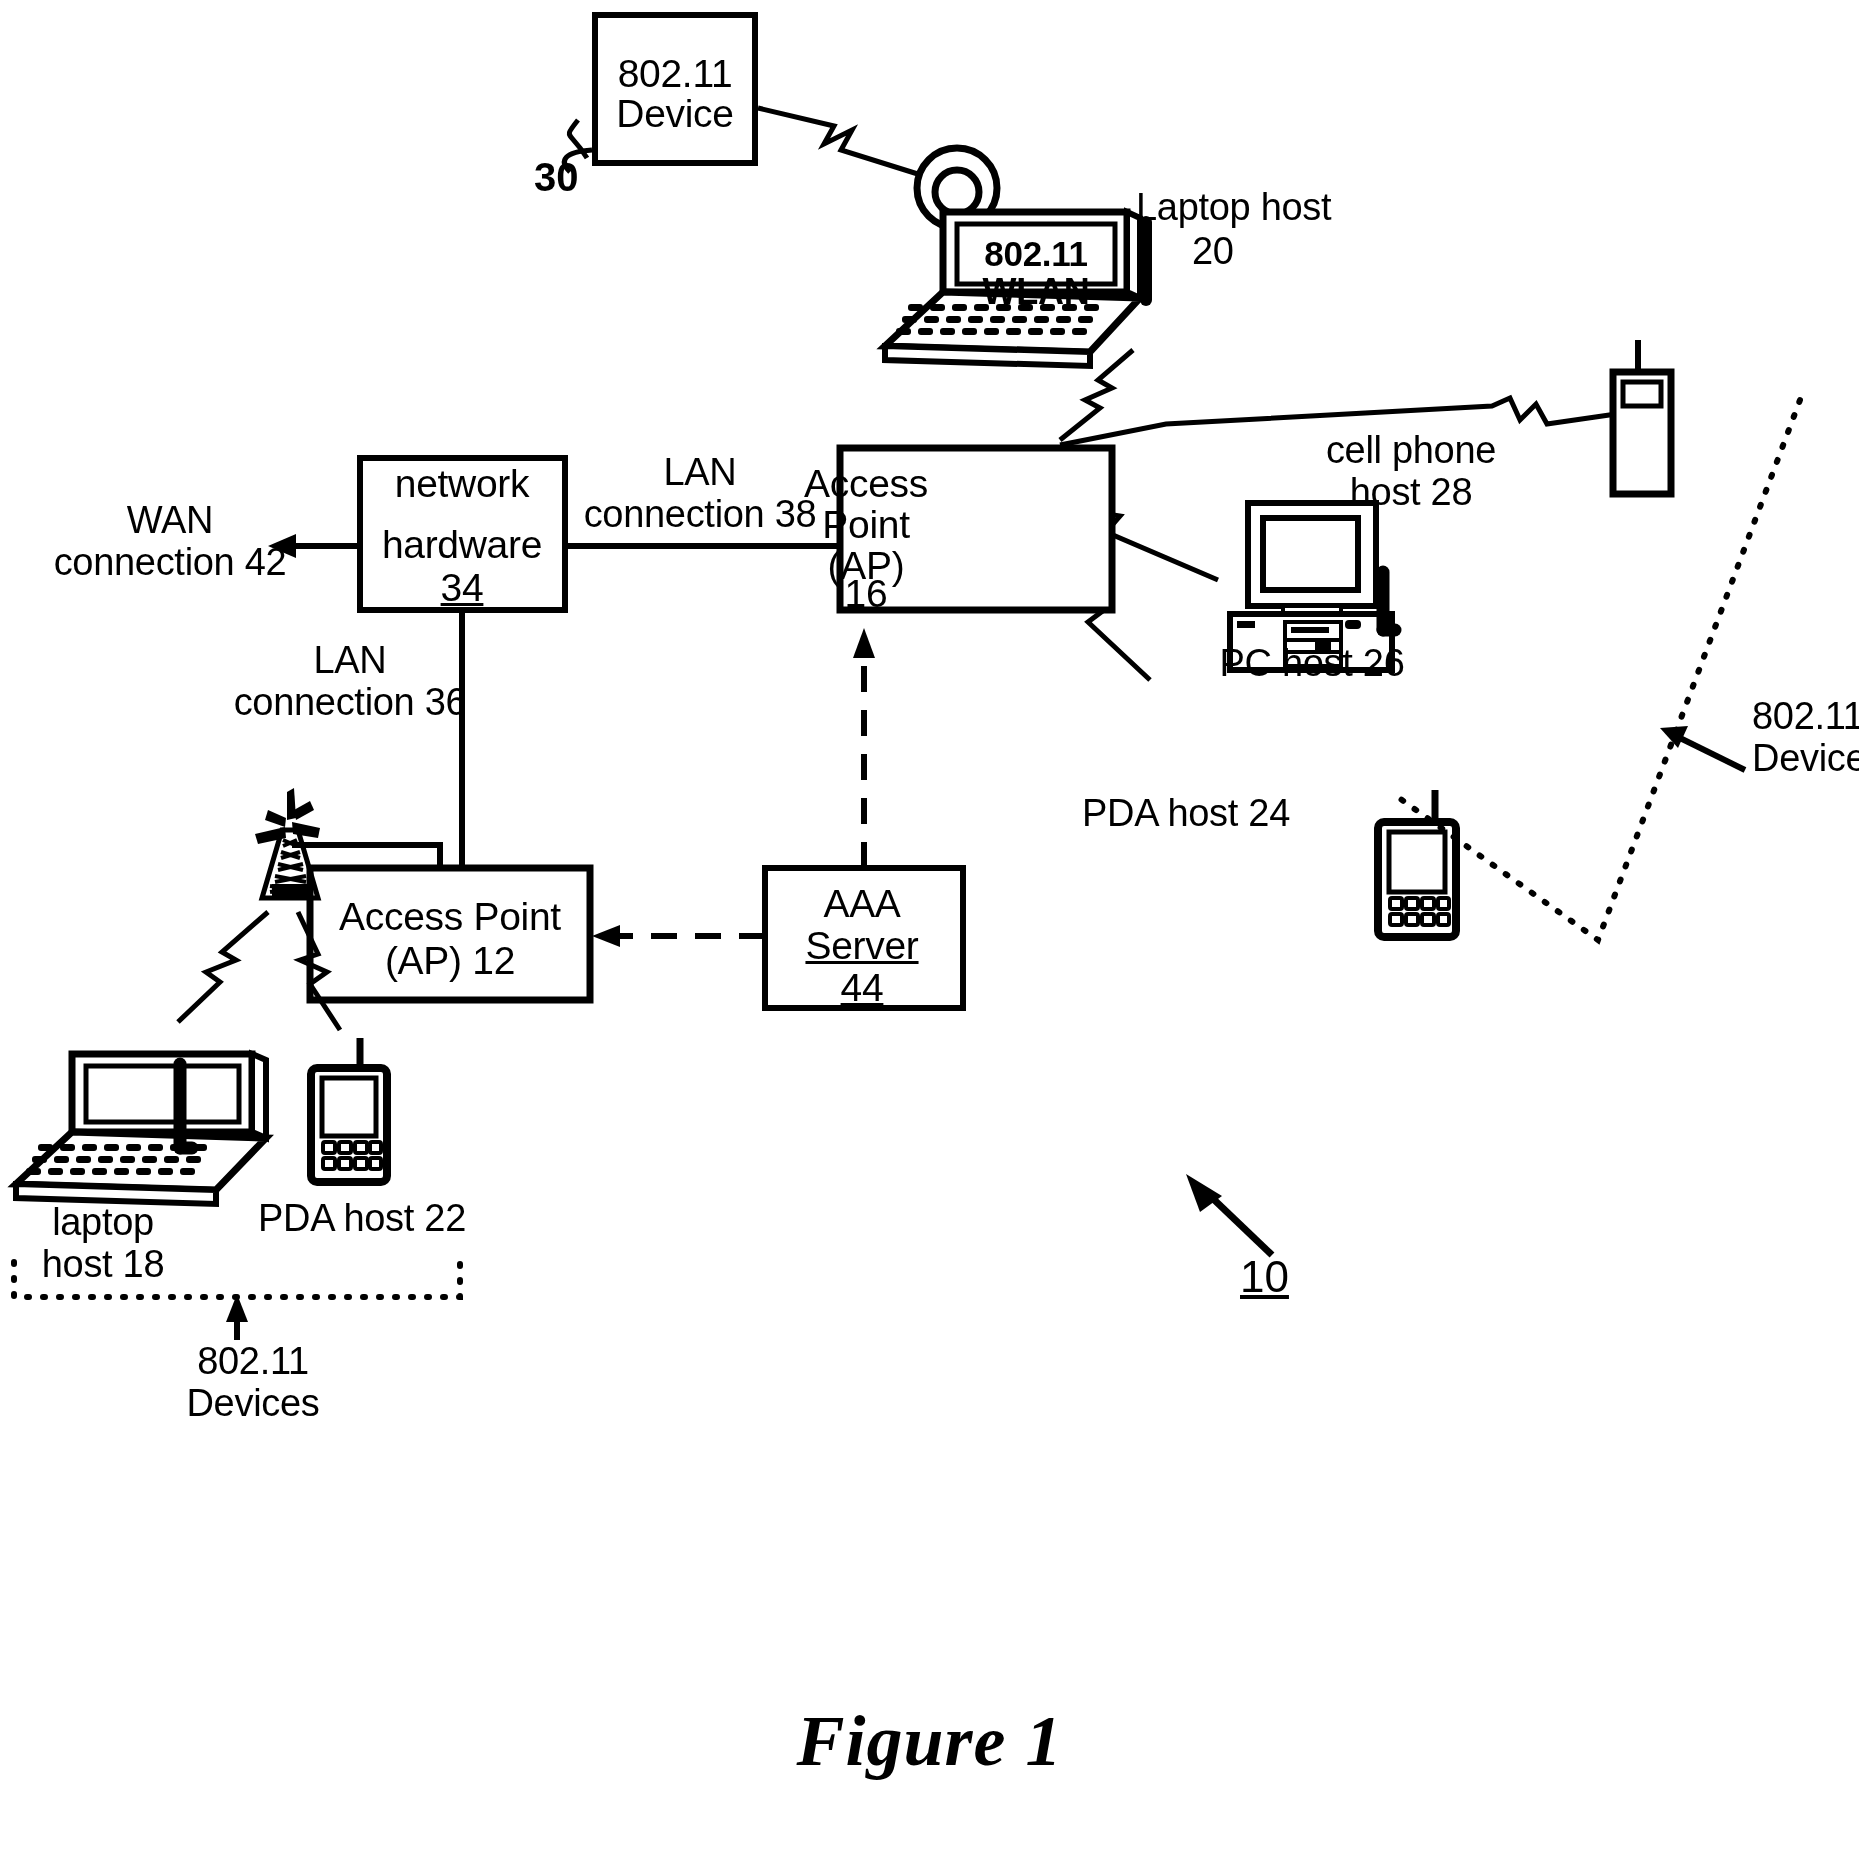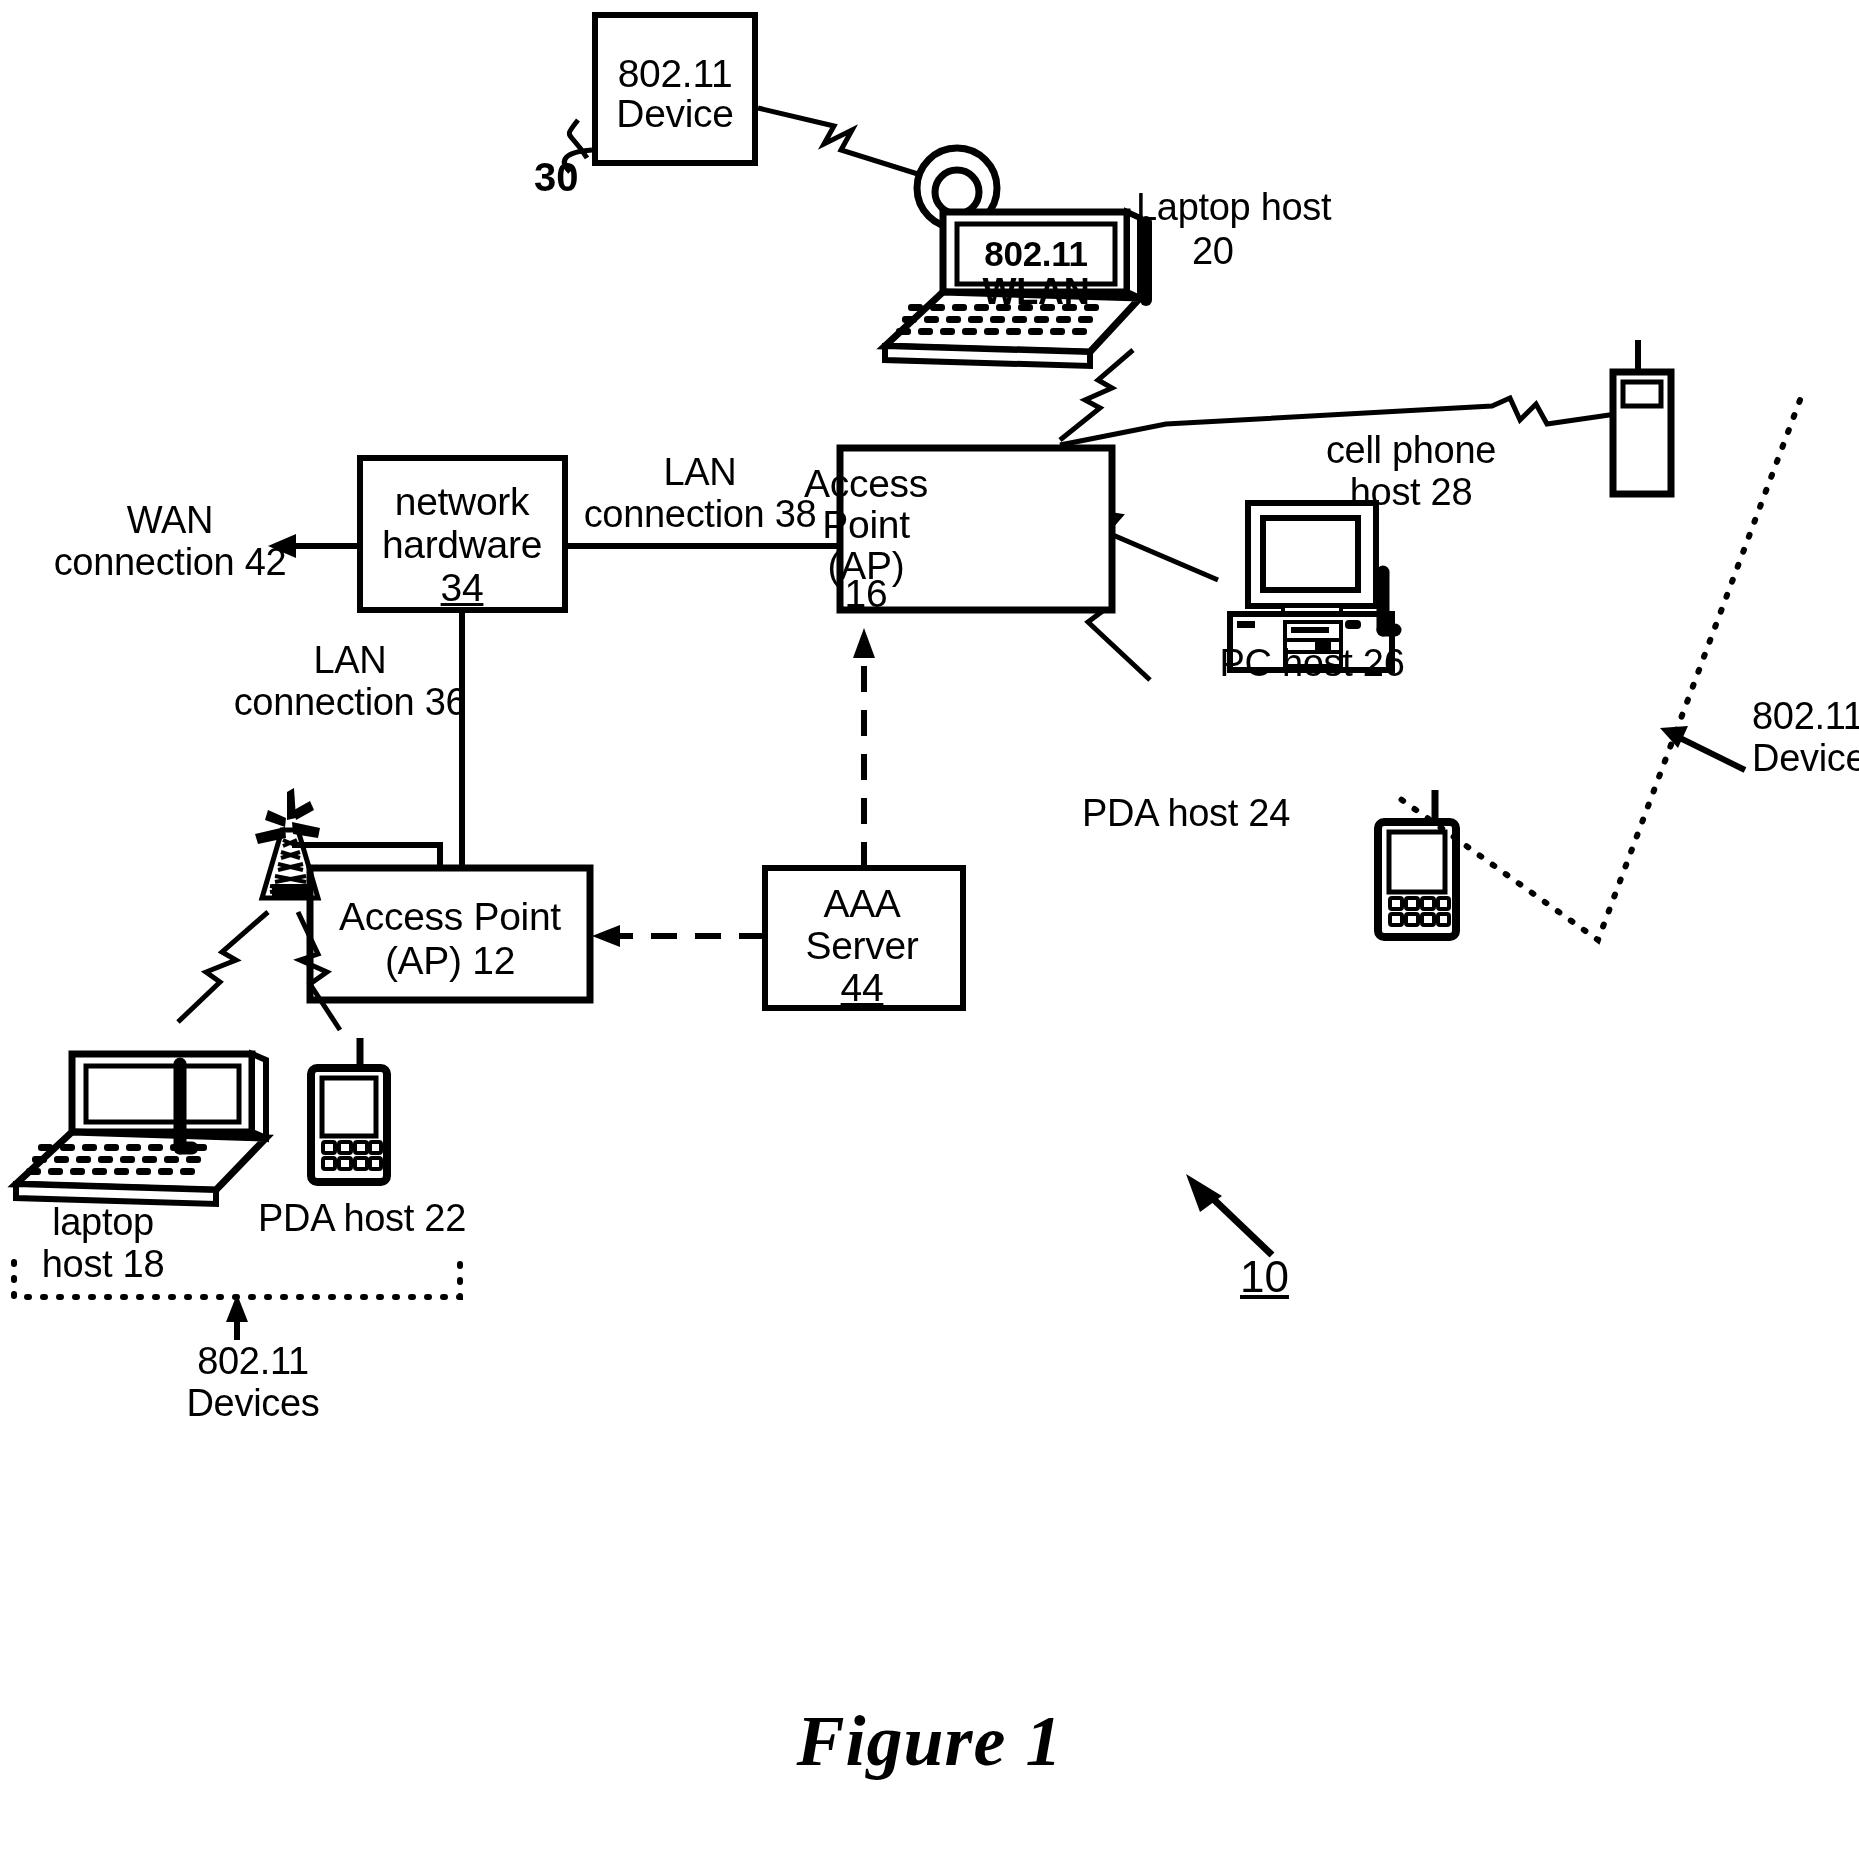--- a/index.html
+++ b/index.html
@@ -335,40 +335,40 @@
   <div class="refnum" style="left:534px; top:155px;">30</div>
 
   <div class="lbl boxtext" style="left:1036px; top:230px; font-size:35px; font-weight:bold;">802.11</div>
   <div class="lbl boxtext" style="left:1036px; top:268px; font-size:36px; font-weight:bold;">WLAN</div>
   <div class="lbl" style="left:1136px; top:185px;">Laptop host</div>
   <div class="lbl" style="left:1192px; top:229px;">20</div>
 
   <div class="lbl center" style="left:170px; top:498px;">WAN</div>
   <div class="lbl center" style="left:170px; top:540px;">connection 42</div>
 
-  <div class="lbl boxtext" style="left:462px; top:478px;">network</div>
+  <div class="lbl boxtext" style="left:462px; top:460px;">network</div>
   <div class="lbl boxtext" style="left:462px; top:521px;">hardware</div>
   <div class="lbl boxtext ref-under" style="left:462px; top:564px;">34</div>
 
   <div class="lbl center" style="left:700px; top:450px;">LAN</div>
   <div class="lbl center" style="left:700px; top:492px;">connection 38</div>
 
   <div class="lbl boxtext" style="left:866px; top:460px;">Access</div>
   <div class="lbl boxtext" style="left:866px; top:501px;">Point</div>
   <div class="lbl boxtext" style="left:866px; top:542px;">(AP)</div>
   <div class="lbl boxtext ref-under" style="left:866px; top:570px;">16</div>
 
   <div class="lbl center" style="left:350px; top:638px;">LAN</div>
   <div class="lbl center" style="left:350px; top:680px;">connection 36</div>
 
   <div class="lbl boxtext" style="left:450px; top:893px;">Access Point</div>
   <div class="lbl boxtext" style="left:450px; top:937px;text-align:center;"><span>(AP) </span><span class="ref-under">12</span></div>
 
   <div class="lbl boxtext" style="left:862px; top:880px;">AAA</div>
-  <div class="lbl boxtext" style="left:862px; top:922px;">Server</div>
+  <div class="lbl boxtext" style="left:862px; top:922px;text-decoration:underline;">Server</div>
   <div class="lbl boxtext ref-under" style="left:862px; top:964px;">44</div>
 
   <div class="lbl center" style="left:1411px; top:428px;">cell phone</div>
   <div class="lbl center" style="left:1411px; top:470px;">host 28</div>
 
   <div class="lbl center" style="left:1312px; top:641px;">PC host 26</div>
 
   <div class="lbl center" style="left:1186px; top:791px;">PDA host 24</div>
 
   <div class="lbl" style="left:1752px; top:694px;">802.11</div>

